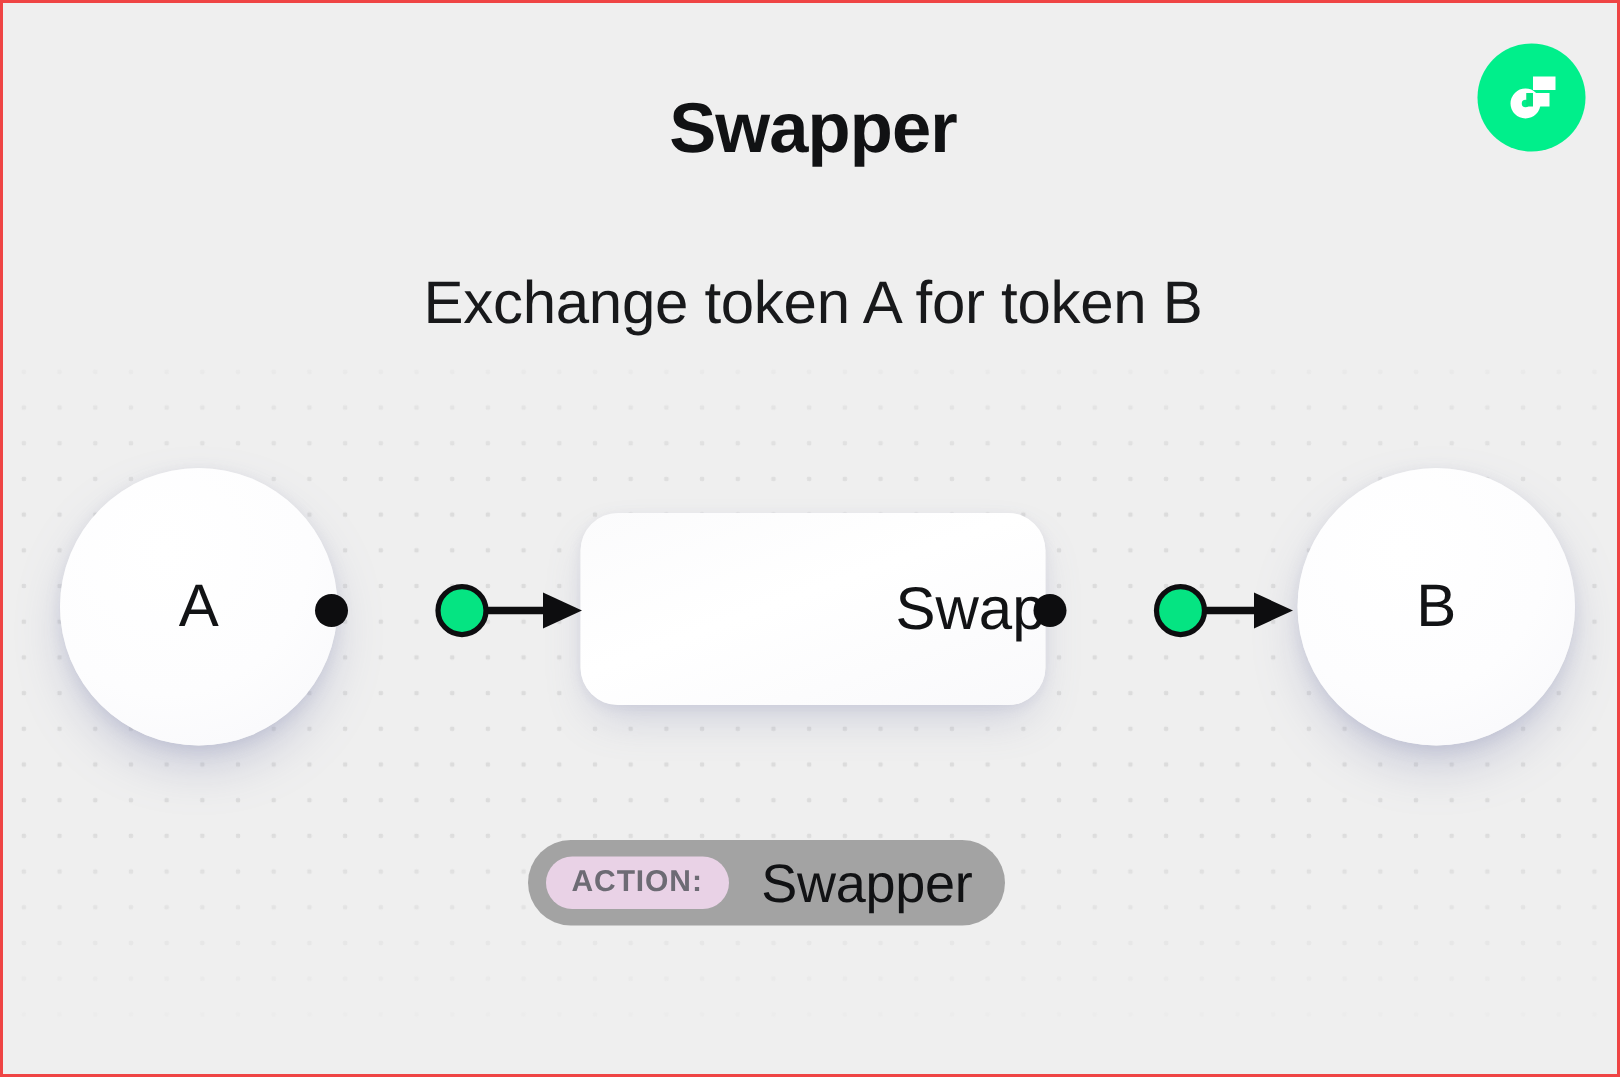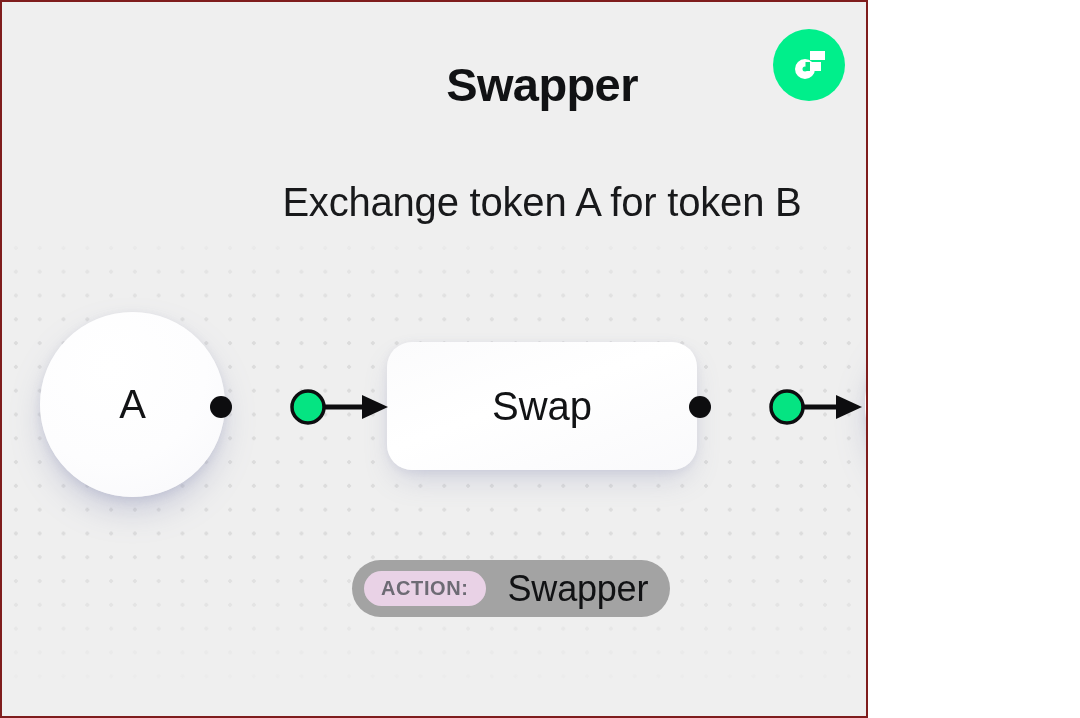--- a/index.html
+++ b/index.html
@@ -3,25 +3,25 @@
 <meta charset="utf-8">
 <style>
   html, body {
     margin: 0;
     padding: 0;
     background: #ffffff;
   }
 
   .canvas {
     position: relative;
-    width: 868px;
+    width: 1080px;
     height: 718px;
     background: #efefef;
     overflow: hidden;
-    border: 2px solid #7f1d1d;
+    border: 2px solid #ef4444;
     box-sizing: border-box;
     font-family: "Liberation Sans", sans-serif;
   }
 
   
   .dotgrid {
     position: absolute;
     left: 0;
     top: 232px;
     width: 1080px;
@@ -112,21 +112,21 @@
     left: 385px;
     top: 340px;
     width: 310px;
     height: 128px;
     border-radius: 25px;
     background: linear-gradient(160deg, #fbfbfc 0%, #ffffff 45%, #f9f9fb 100%);
     box-shadow: 0 14px 30px -8px rgba(120,126,170,0.30),
                 0 2px 8px rgba(140,145,185,0.14);
     display: flex;
     align-items: center;
-    justify-content: center;
+    justify-content: flex-end;
     font-size: 40px;
     color: #121315;
     font-weight: 400;
   }
 
   
   .edge-layer {
     position: absolute;
     left: 0; top: 0;
     width: 1080px;

